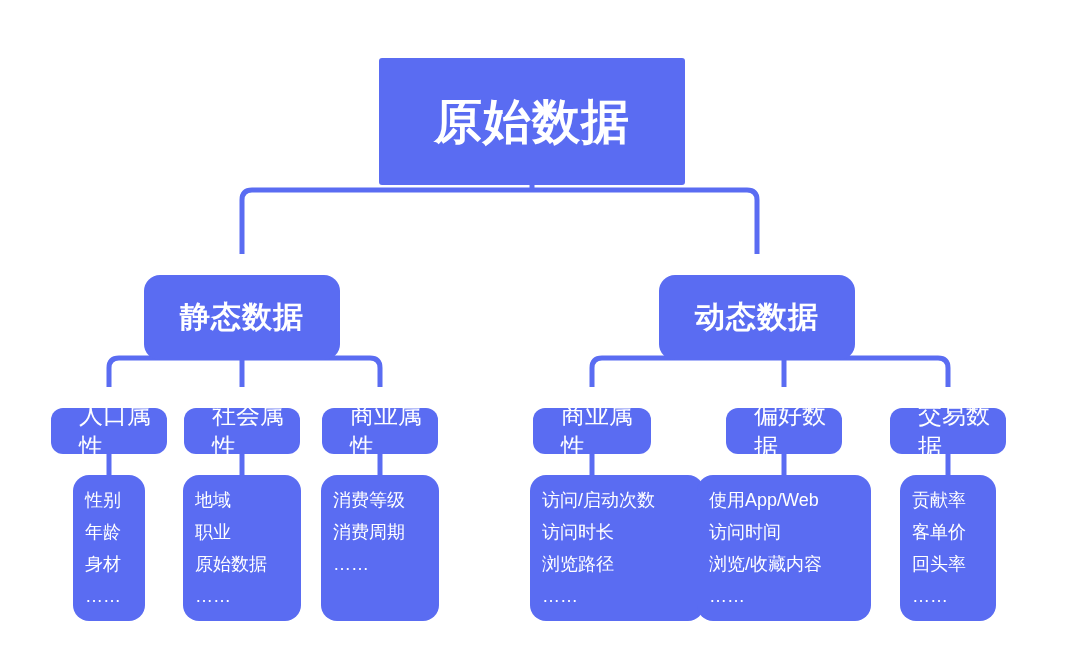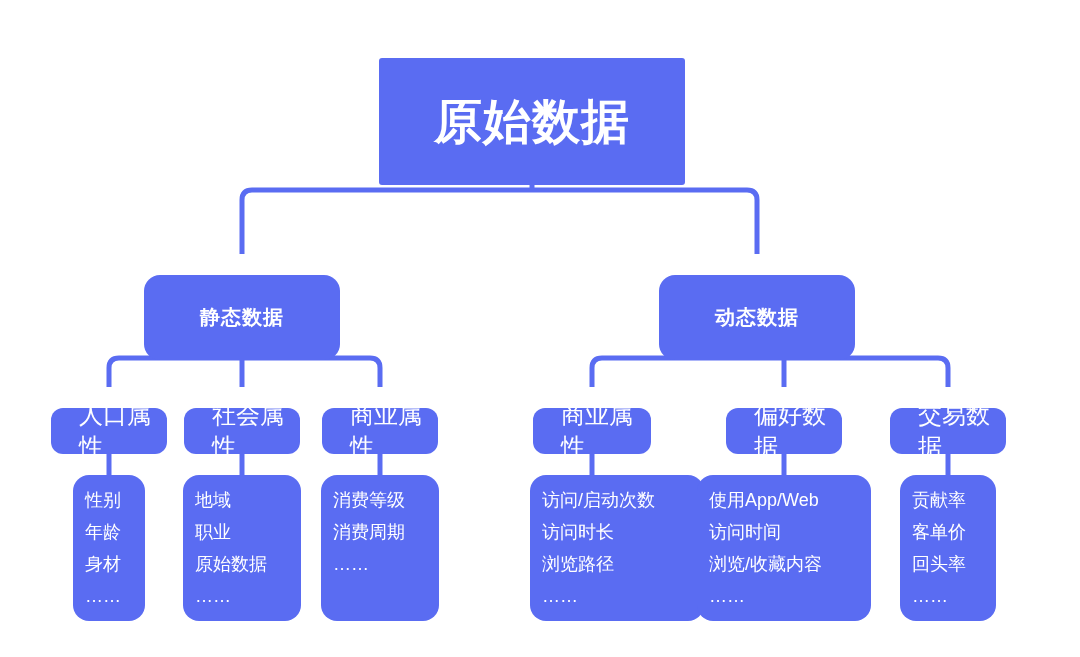--- a/index.html
+++ b/index.html
@@ -40,21 +40,21 @@
   .l1 {
     left: 379px; top: 33px; width: 306px; height: 127px;
     border-radius: 3px;
     font-size: 48px;
     font-weight: 700;
     letter-spacing: 1px;
   }
   .l2 {
     top: 250px; width: 196px; height: 85px;
     border-radius: 16px;
-    font-size: 20px;
+    font-size: 30px;
     font-weight: 700;
     letter-spacing: 1px;
   }
   .l2.static  { left: 144px; }
   .l2.dynamic { left: 659px; }
   .l3 {
     top: 383px; height: 46px; width: 116px;
     border-radius: 12px;
     font-size: 24px;
     font-weight: 500;

